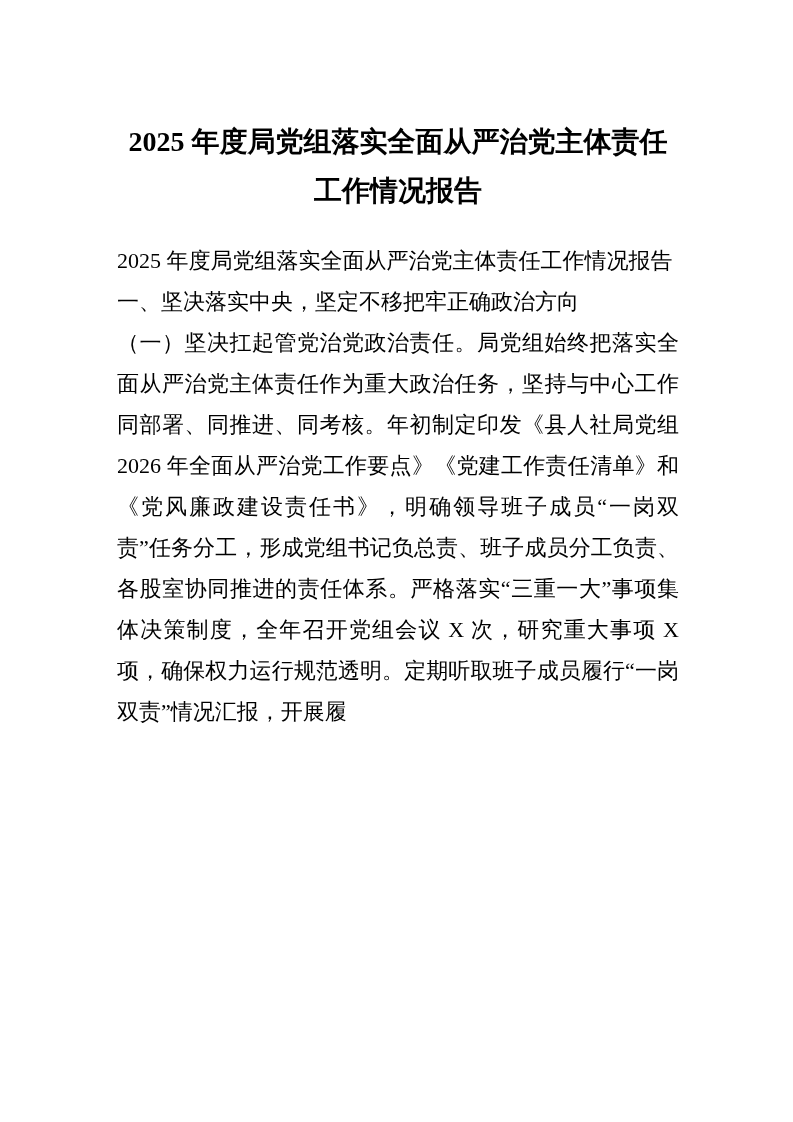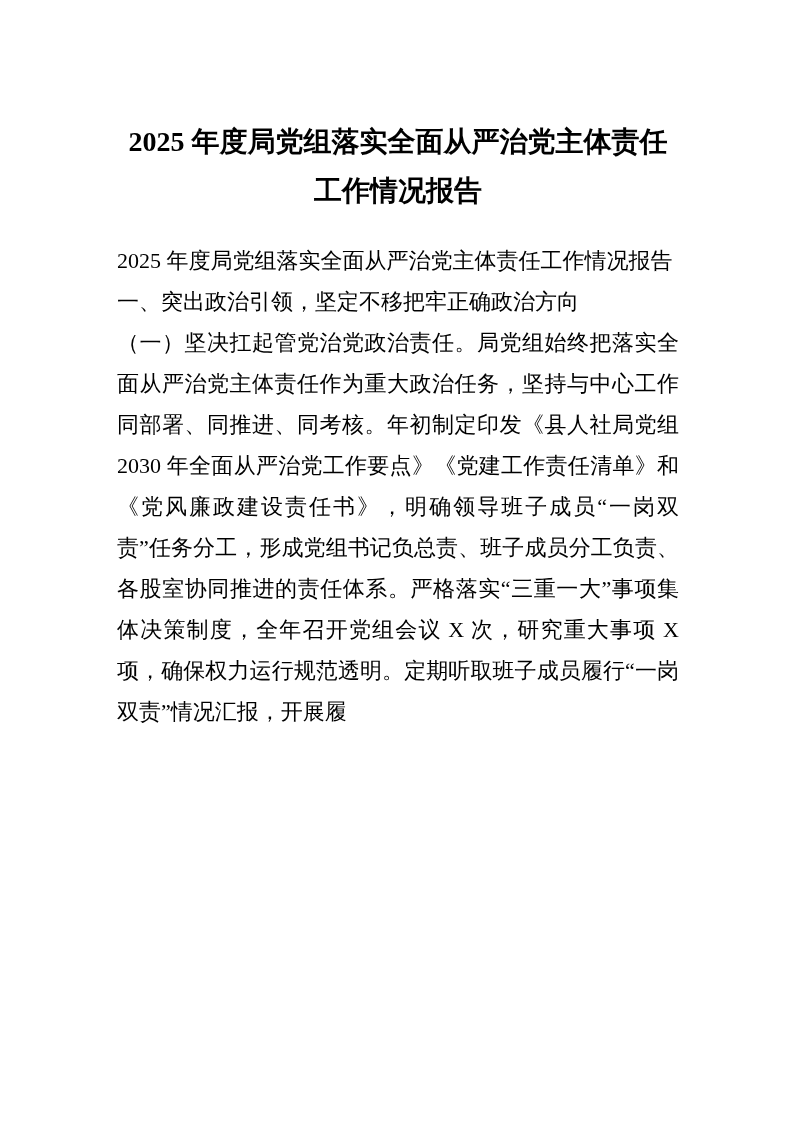--- a/index.html
+++ b/index.html
@@ -40,16 +40,16 @@
   }
 </style>
 </head>
 <body>
 
 <div class="page">
   <h1 class="doc-title">2025 年度局党组落实全面从严治党主体责任工作情况报告</h1>
 
   <div class="doc-body">
     <p>2025 年度局党组落实全面从严治党主体责任工作情况报告</p>
-    <p>一、突出政治引领，坚定不移把牢正确政治方向</p>
-    <p>（一）坚决扛起管党治党政治责任。局党组始终把落实全面从严治党主体责任作为重大政治任务，坚持与中心工作同部署、同推进、同考核。年初制定印发《县人社局党组 2030 年全面从严治党工作要点》《党建工作责任清单》和《党风廉政建设责任书》，明确领导班子成员“一岗双责”任务分工，形成党组书记负总责、班子成员分工负责、各股室协同推进的责任体系。严格落实“三重一大”事项集体决策制度，全年召开党组会议 X 次，研究重大事项 X 项，确保权力运行规范透明。定期听取班子成员履行“一岗双责”情况汇报，开展履</p>
+    <p>一、坚决落实中央，坚定不移把牢正确政治方向</p>
+    <p>（一）坚决扛起管党治党政治责任。局党组始终把落实全面从严治党主体责任作为重大政治任务，坚持与中心工作同部署、同推进、同考核。年初制定印发《县人社局党组 2026 年全面从严治党工作要点》《党建工作责任清单》和《党风廉政建设责任书》，明确领导班子成员“一岗双责”任务分工，形成党组书记负总责、班子成员分工负责、各股室协同推进的责任体系。严格落实“三重一大”事项集体决策制度，全年召开党组会议 X 次，研究重大事项 X 项，确保权力运行规范透明。定期听取班子成员履行“一岗双责”情况汇报，开展履</p>
   </div>
 </div>
 
 </body></html>

